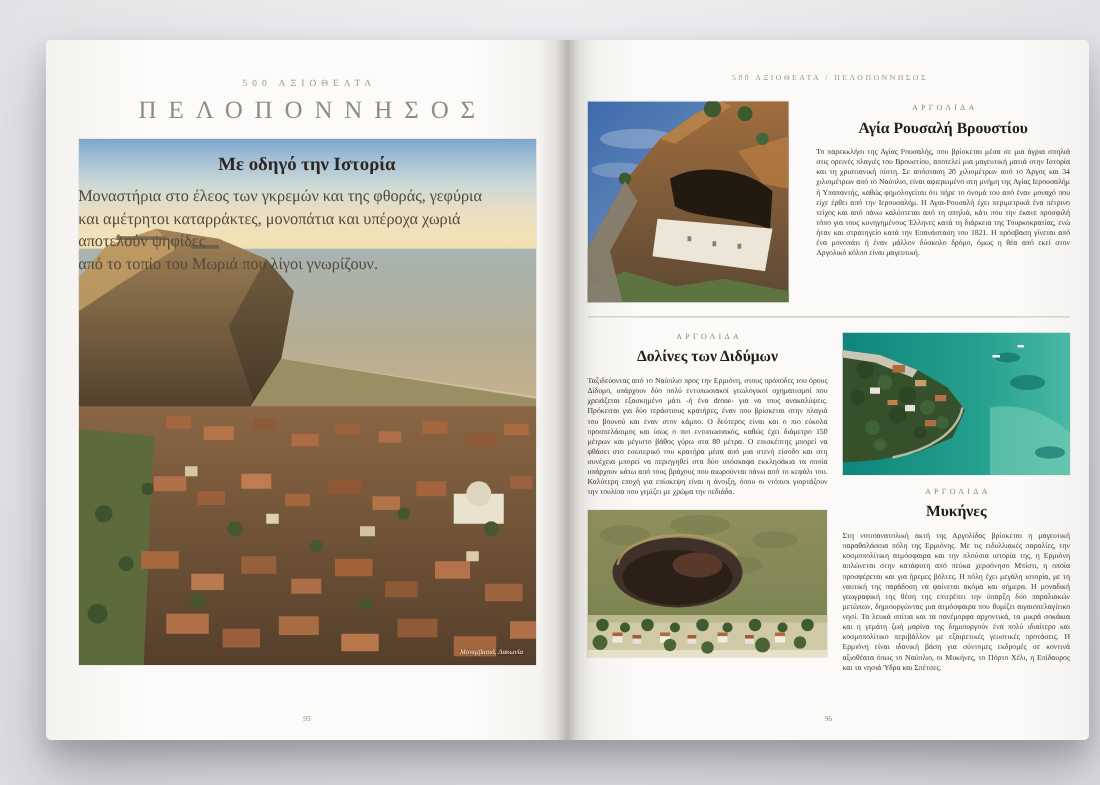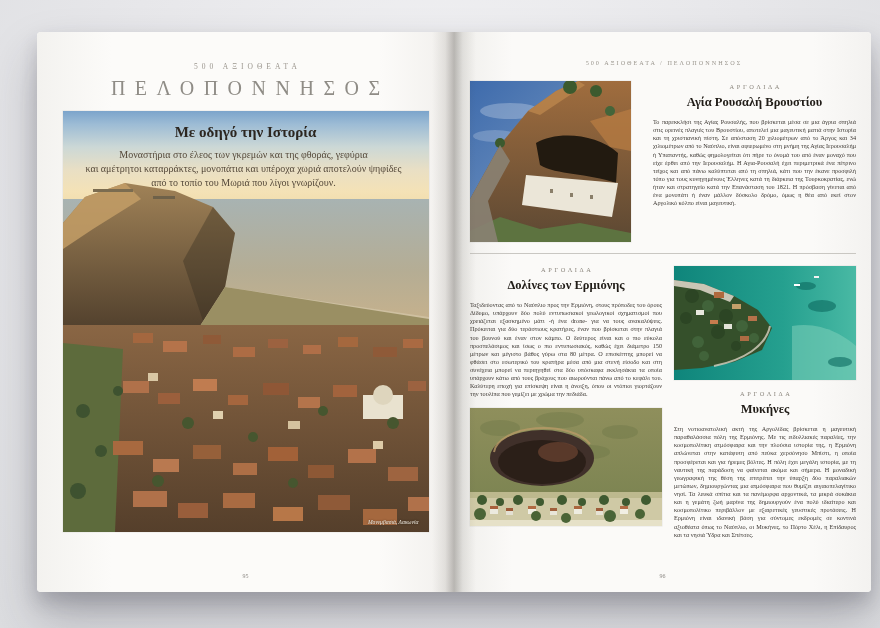--- a/index.html
+++ b/index.html
@@ -27,22 +27,22 @@
   
   .eyebrow { margin-top:30px; text-align:center; font-size:7.5px; letter-spacing:4px; padding-left:4px;
              color:#9b968e; }
   .big-title { margin-top:6px; text-align:center; font-size:20px; letter-spacing:9.5px; padding-left:9.5px;
                color:#8f8c86; font-weight:400; }
   .hero { position:relative; width:366px; height:421px; margin:11px auto 16px; overflow:hidden;
           box-shadow:0 0 0 .5px rgba(0,0,0,.08); }
   .hero svg { display:block; }
   .hero-head { position:absolute; top:13px; left:0; right:0; text-align:center;
                font-size:15px; font-weight:700; color:#2c2620; }
-  .hero-dek  { position:absolute; top:37px; left:0; right:4px; text-align:center;
-               font-size:10px; line-height:1.38; color:#55493a; white-space:pre-line; }
+  .hero-dek  { position:absolute; top:37px; left:0; right:4px; 
+               font-size:13px; line-height:1.38; color:#55493a; white-space:pre-line; }
   .hero-cap  { position:absolute; right:10px; bottom:7px; font-size:5.6px; font-style:italic;
                color:#f3efe6; text-shadow:0 0 2px rgba(40,25,10,.8); }
   .pagenum { position:absolute; bottom:13px; left:0; right:0; text-align:center;
              font-size:6px; color:#8d8a85; }
 
   
   .page-right { padding:27px 15px 0 16px; }
   .rp-header { text-align:center; font-size:6.2px; letter-spacing:2px; padding-left:2px;
                color:#9b968e; margin-bottom:15px; }
   .region { text-align:center; font-size:6.4px; letter-spacing:2.6px; padding-left:2.6px;
@@ -208,21 +208,21 @@
           <div class="art-title">Αγία Ρουσαλή Βρουστίου</div>
           <div class="body-copy">Το παρεκκλήσι της Αγίας Ρουσαλής, που βρίσκεται μέσα σε μια άγρια σπηλιά στις ορεινές πλαγιές του Βρουστίου, αποτελεί μια μαγευτική ματιά στην Ιστορία και τη χριστιανική πίστη. Σε απόσταση 20 χιλιομέτρων από το Άργος και 34 χιλιομέτρων από το Ναύπλιο, είναι αφιερωμένο στη μνήμη της Αγίας Ιερουσαλήμ ή Υπαπαντής, καθώς φημολογείται ότι πήρε το όνομά του από έναν μοναχό που είχε έρθει από την Ιερουσαλήμ. Η Αγια-Ρουσαλή έχει περιμετρικά ένα πέτρινο τείχος και από πάνω καλύπτεται από τη σπηλιά, κάτι που την έκανε προσφιλή τόπο για τους κυνηγημένους Έλληνες κατά τη διάρκεια της Τουρκοκρατίας, ενώ ήταν και στρατηγείο κατά την Επανάσταση του 1821. Η πρόσβαση γίνεται από ένα μονοπάτι ή έναν μάλλον δύσκολο δρόμο, όμως η θέα από εκεί στον Αργολικό κόλπο είναι μαγευτική.</div>
         </div>
       </div>
 
       <div class="divider"></div>
 
       <div class="row row2">
         <div class="col-l">
           <div class="region">ΑΡΓΟΛΙΔΑ</div>
-          <div class="art-title">Δολίνες των Ερμιόνης</div>
+          <div class="art-title">Δολίνες των Διδύμων</div>
           <div class="body-copy">Ταξιδεύοντας από το Ναύπλιο προς την Ερμιόνη, στους πρόποδες του όρους Δίδυμο, υπάρχουν δύο πολύ εντυπωσιακοί γεωλογικοί σχηματισμοί που χρειάζεται εξασκημένο μάτι -ή ένα drone- για να τους ανακαλύψεις. Πρόκειται για δύο τεράστιους κρατήρες, έναν που βρίσκεται στην πλαγιά του βουνού και έναν στον κάμπο. Ο δεύτερος είναι και ο πιο εύκολα προσπελάσιμος και ίσως ο πιο εντυπωσιακός, καθώς έχει διάμετρο 150 μέτρων και μέγιστο βάθος γύρω στα 80 μέτρα. Ο επισκέπτης μπορεί να φθάσει στο εσωτερικό του κρατήρα μέσα από μια στενή είσοδο και στη συνέχεια μπορεί να περιηγηθεί στα δύο υπόσκαφα εκκλησάκια τα οποία υπάρχουν κάτω από τους βράχους που αιωρούνται πάνω από το κεφάλι του. Καλύτερη εποχή για επίσκεψη είναι η άνοιξη, όπου οι ντόπιοι γιορτάζουν την τουλίπα που γεμίζει με χρώμα την πεδιάδα.</div>
           <div class="photo-box mt8">
             <svg width="192" height="118" viewBox="0 0 192 118" preserveAspectRatio="none">
               <defs>
                 <linearGradient id="p4h" x1="0" y1="0" x2="0" y2="1">
                   <stop offset="0" stop-color="#8f8f5c"></stop>
                     <stop offset="1" stop-color="#77814f"></stop>
                 </linearGradient>
               </defs>
               <rect width="192" height="118" fill="url(#p4h)"></rect>

